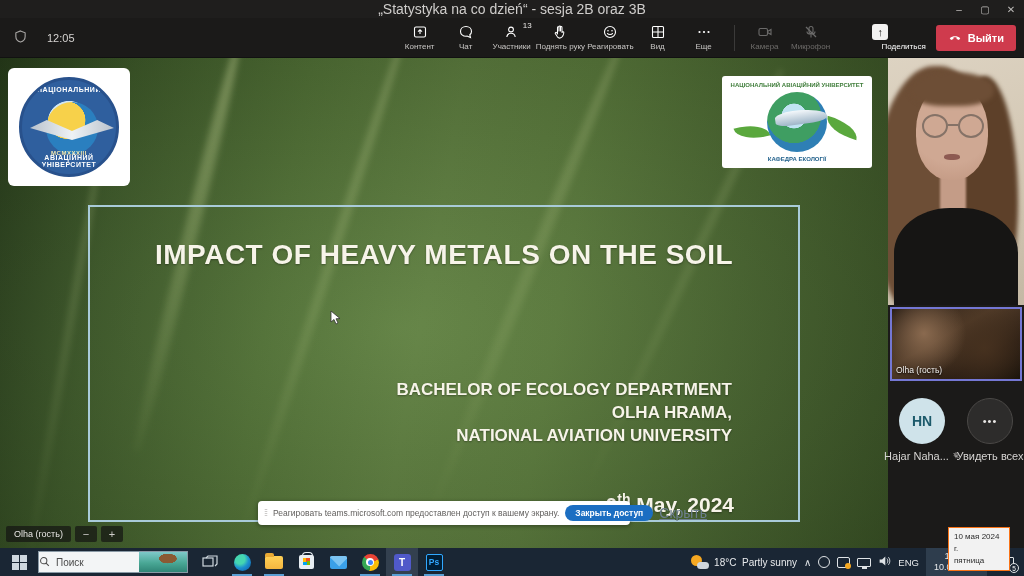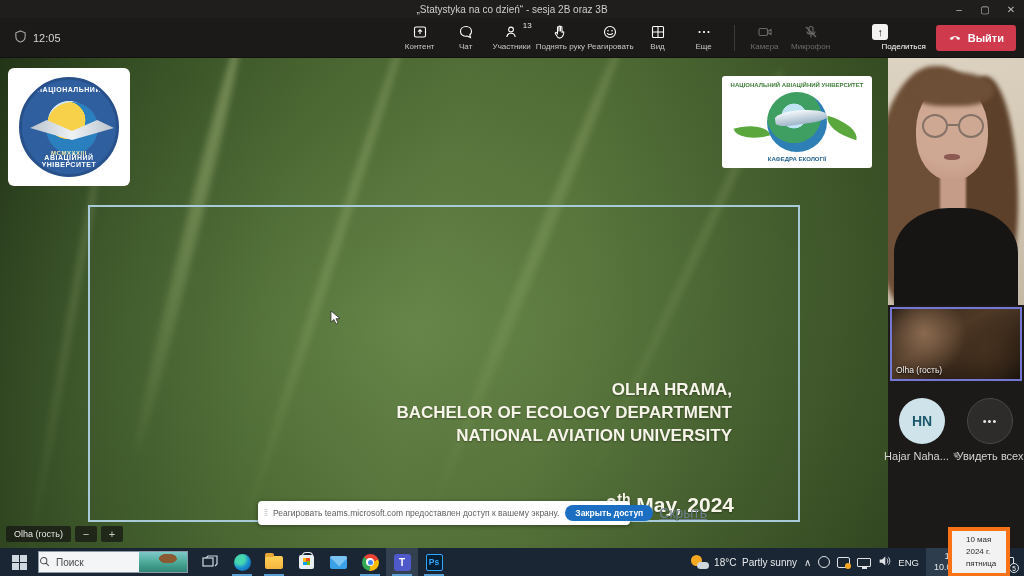--- a/index.html
+++ b/index.html
@@ -1,27 +1,27 @@
 <!DOCTYPE html>
 <html><head>
 <meta charset="utf-8">
 <style>
   html,body{margin:0;padding:0;background:#000;}
   *{box-sizing:border-box;font-family:"Liberation Sans",sans-serif;}
   #stage{position:relative;width:1024px;height:576px;overflow:hidden;background:#1b1a19;}
 
   
   #titlebar{position:absolute;left:0;top:0;width:1024px;height:18px;background:#1f1e1d;display:flex;align-items:center;justify-content:center;}
-  #titlebar .wtitle{color:#cfcdcb;font-size:10px;}
+  #titlebar .wtitle{color:#cfcdcb;font-size:14px;}
   .win-controls{position:absolute;right:0;top:0;height:18px;display:flex;}
   .win-controls .wc{width:26px;height:18px;display:flex;align-items:center;justify-content:center;color:#bdbbb9;font-size:10px;}
 
   
   #toolbar{position:absolute;left:0;top:18px;width:1024px;height:40px;background:#1b1a19;display:flex;align-items:center;border-bottom:1px solid #111;}
-  #timer{display:flex;align-items:center;gap:6px;margin-left:14px;color:#d6d4d2;font-size:11px;}
+  #timer{display:flex;align-items:center;gap:20px;margin-left:14px;color:#d6d4d2;font-size:11px;}
   #toolbar-right{margin-left:auto;display:flex;align-items:center;gap:2px;padding-right:8px;}
   .tbtn{display:flex;flex-direction:column;align-items:center;justify-content:center;min-width:44px;height:38px;cursor:pointer;position:relative;}
   .tbtn .tlabel{font-size:8px;color:#c8c6c4;margin-top:2px;white-space:nowrap;}
   .tbtn svg{display:block;}
   .tbtn.dim svg{opacity:.35;}
   .tbtn.dim .tlabel{color:#6f6d6b;}
   .tbadge{position:absolute;top:2px;right:2px;font-size:8px;color:#e8e6e4;}
   .tdivider{width:1px;height:26px;background:#3b3a39;margin:0 6px;}
   .share-ico{width:16px;height:16px;background:#f3f2f1;border-radius:3px;display:flex;align-items:center;justify-content:center;color:#201f1e;font-size:11px;font-weight:bold;}
   #leave-btn{display:flex;align-items:center;gap:6px;background:#cf3b4d;color:#fff;font-size:11px;font-weight:bold;border-radius:3px;height:26px;padding:0 12px;margin-left:8px;cursor:pointer;}
@@ -148,21 +148,21 @@
   .circle-ico{width:12px;height:12px;border-radius:50%;border:1.5px solid #dfe3e6;}
   #lang{font-size:9.5px;}
   #clock-block{background:#2e3d4d;height:28px;display:flex;flex-direction:column;align-items:center;justify-content:center;padding:0 8px;line-height:1.15;}
   #clock-block .t{font-size:9.5px;}
   #clock-block .d{font-size:9px;}
   #action-center{position:relative;width:26px;height:28px;display:flex;align-items:center;justify-content:center;cursor:pointer;}
   #action-center .ac-box{width:13px;height:11px;border:1.5px solid #dfe3e6;border-radius:1px;}
   #action-center .ac-badge{position:absolute;right:1px;bottom:3px;width:10px;height:10px;border-radius:50%;background:#1a2634;border:1px solid #dfe3e6;color:#fff;font-size:6.5px;display:flex;align-items:center;justify-content:center;}
 
   
-  #date-tooltip{position:absolute;left:948px;top:527px;width:62px;background:#f2f2f2;border:4px solid #f97316;padding:3px 14px;font-size:8px;color:#2b2b2b;line-height:1.5;z-index:30;}
+  #date-tooltip{position:absolute;left:948px;top:527px;width:62px;background:#f2f2f2;border:1px solid #f97316;padding:3px 5px;font-size:8px;color:#2b2b2b;line-height:1.5;z-index:30;}
 </style>
 </head>
 <body>
 
 <div id="stage">
 
   <div id="titlebar">
     <span class="wtitle">„Statystyka na co dzień“ - sesja 2B oraz 3B</span>
     <div class="win-controls">
       <span class="wc">–</span>
@@ -301,24 +301,25 @@
           <div class="leaf" style="left:8px;top:44px;transform:rotate(-15deg);"></div>
           <div class="leaf" style="right:8px;top:40px;transform:rotate(195deg);"></div>
           <div class="globe2"></div>
           <div class="plane"></div>
           <div class="arc-text bottom">КАФЕДРА ЕКОЛОГІЇ</div>
         </div>
       </div>
 
       <div id="slide-frame">
         <div id="slide-title" class="slide-serif">
+          <div>IMPACT OF HEAVY METALS ON THE SOIL</div>
         </div>
         <div id="slide-author" class="slide-serif">
+          <div>BACHELOR OF ECOLOGY DEPARTMENT</div>
           <div>OLHA HRAMA,</div>
-          <div>BACHELOR OF ECOLOGY DEPARTMENT</div>
           <div>NATIONAL AVIATION UNIVERSITY</div>
         </div>
         <div id="slide-date" class="slide-serif"><span>0</span><sup>th</sup><span> May, 2024</span></div>
       </div>
 
       <div id="cursor">
         <svg width="12" height="16" viewBox="0 0 12 16">
             <path d="M1 1 L1 12 L4 9.5 L6 14 L8 13 L6 8.8 L10 8.5 Z" fill="#fff" stroke="#333" stroke-width=".8"></path>
           </svg>
       </div>

